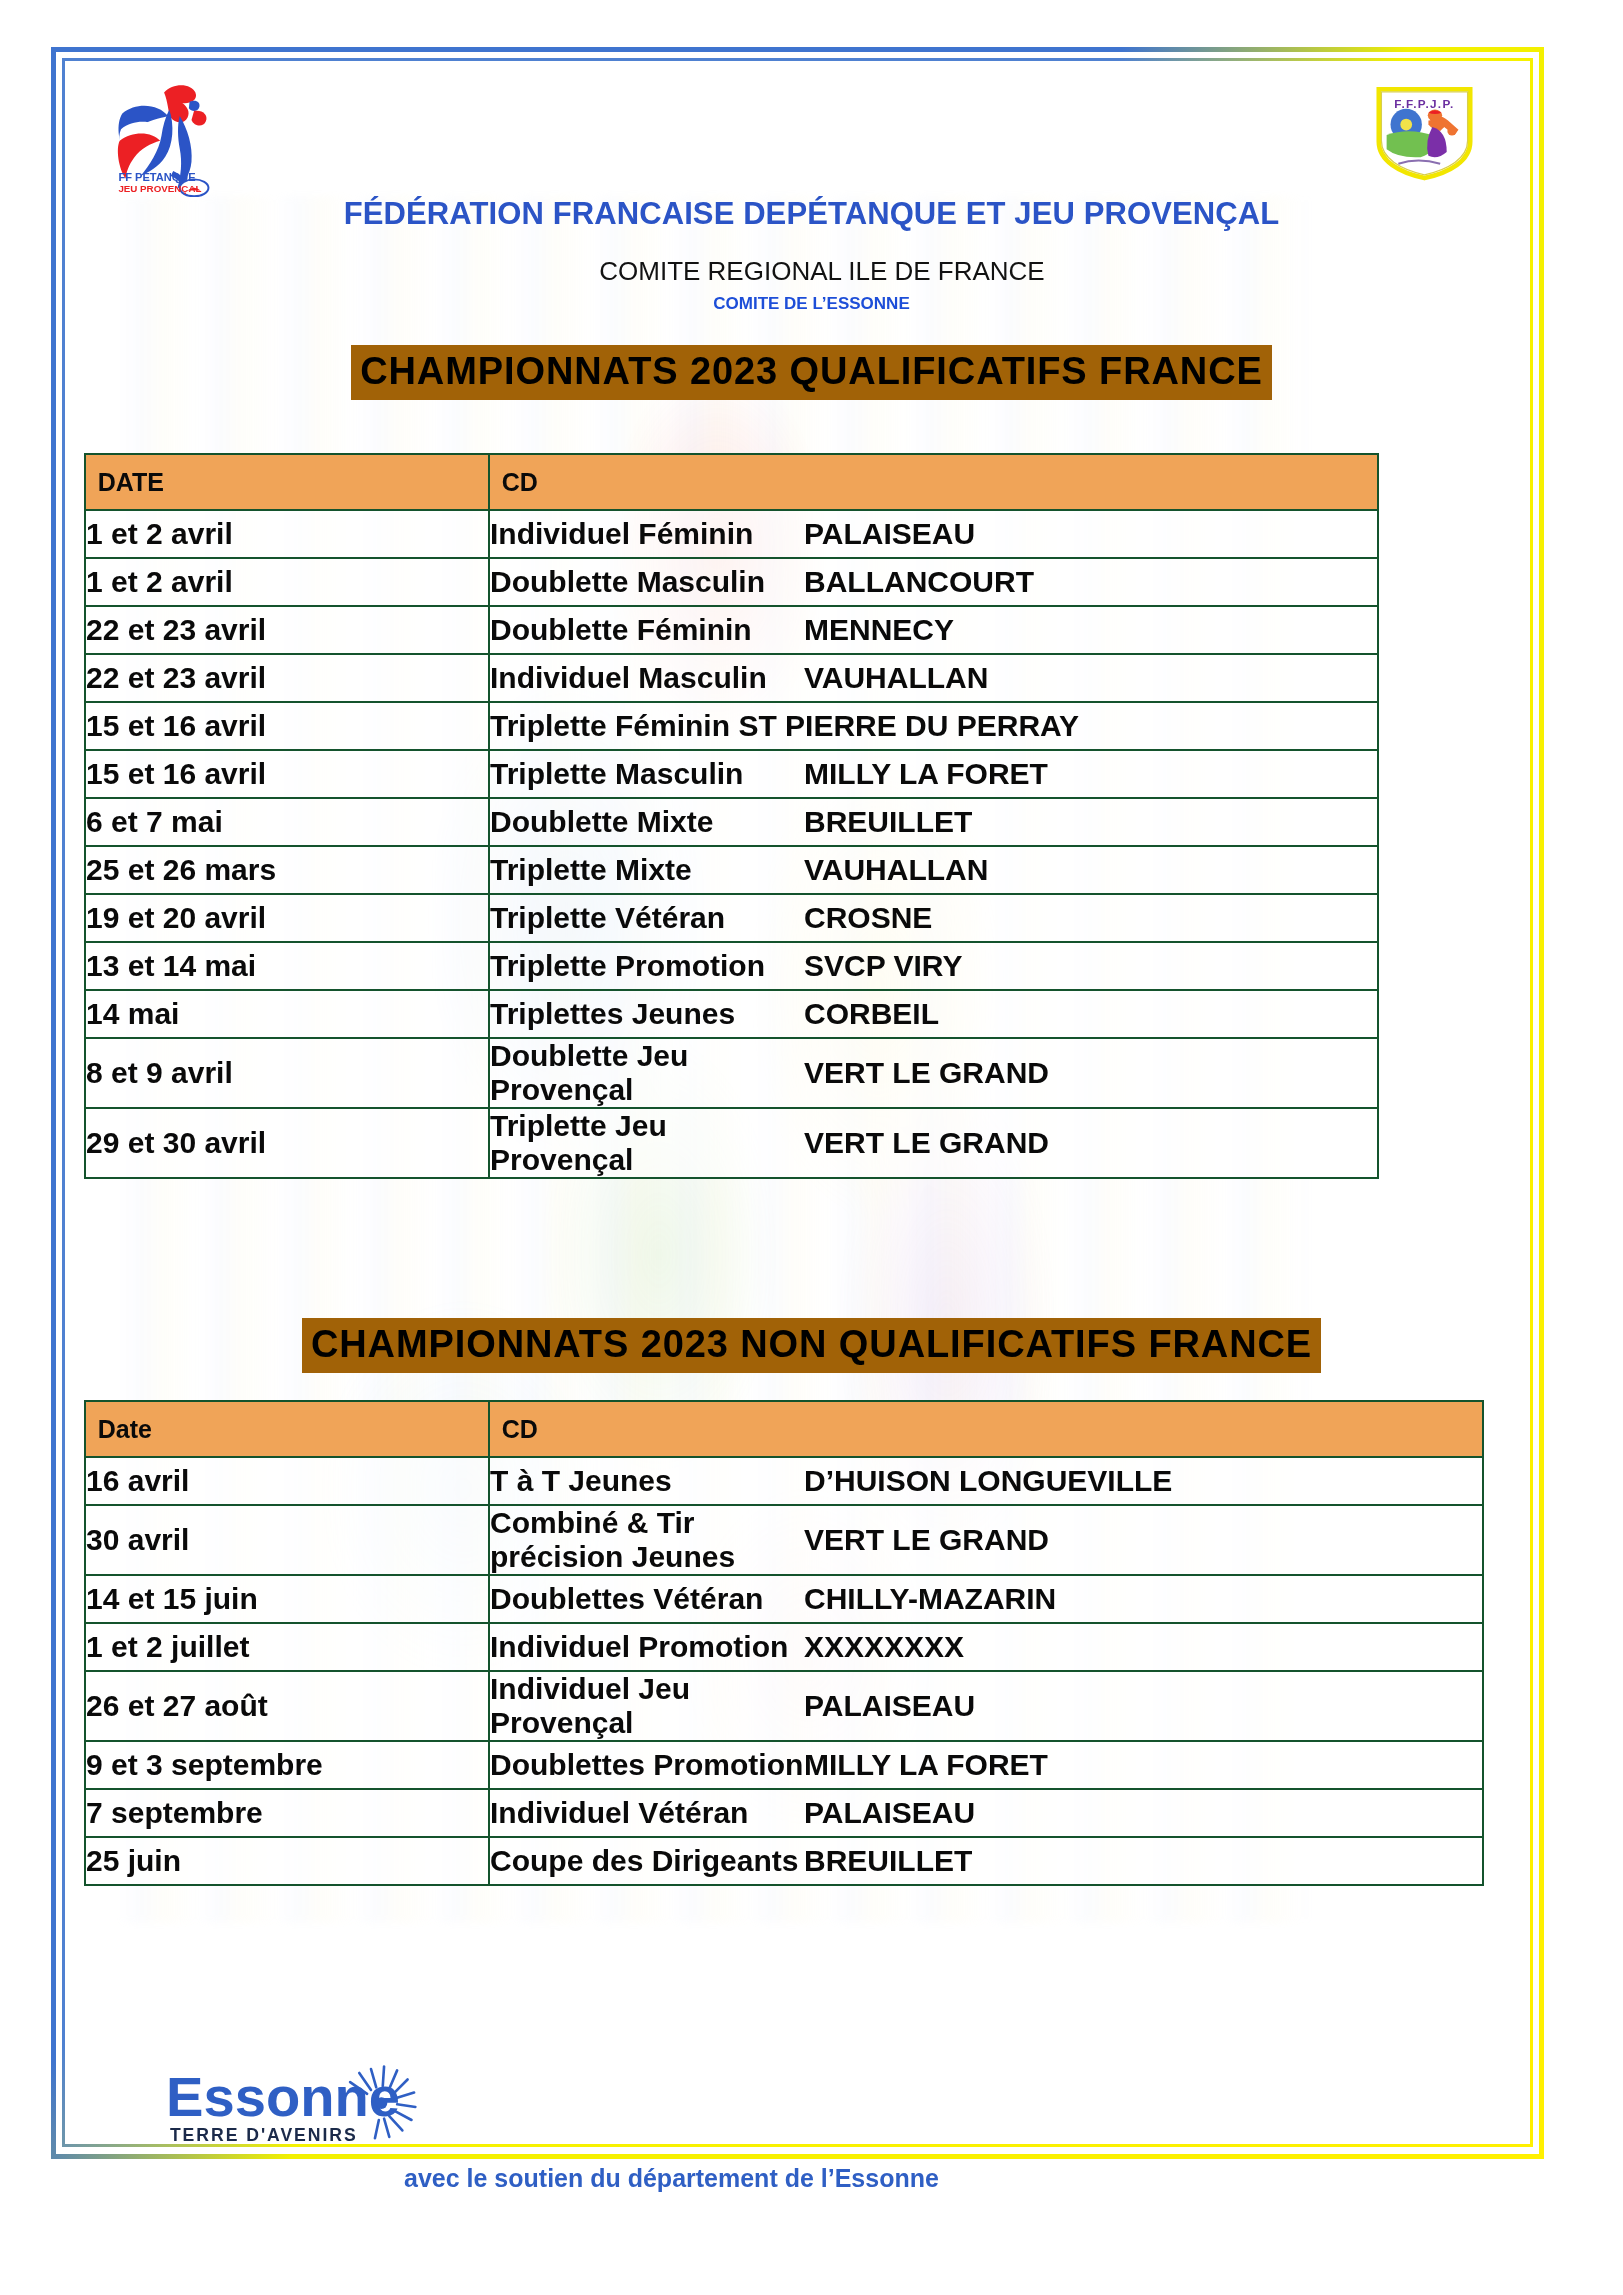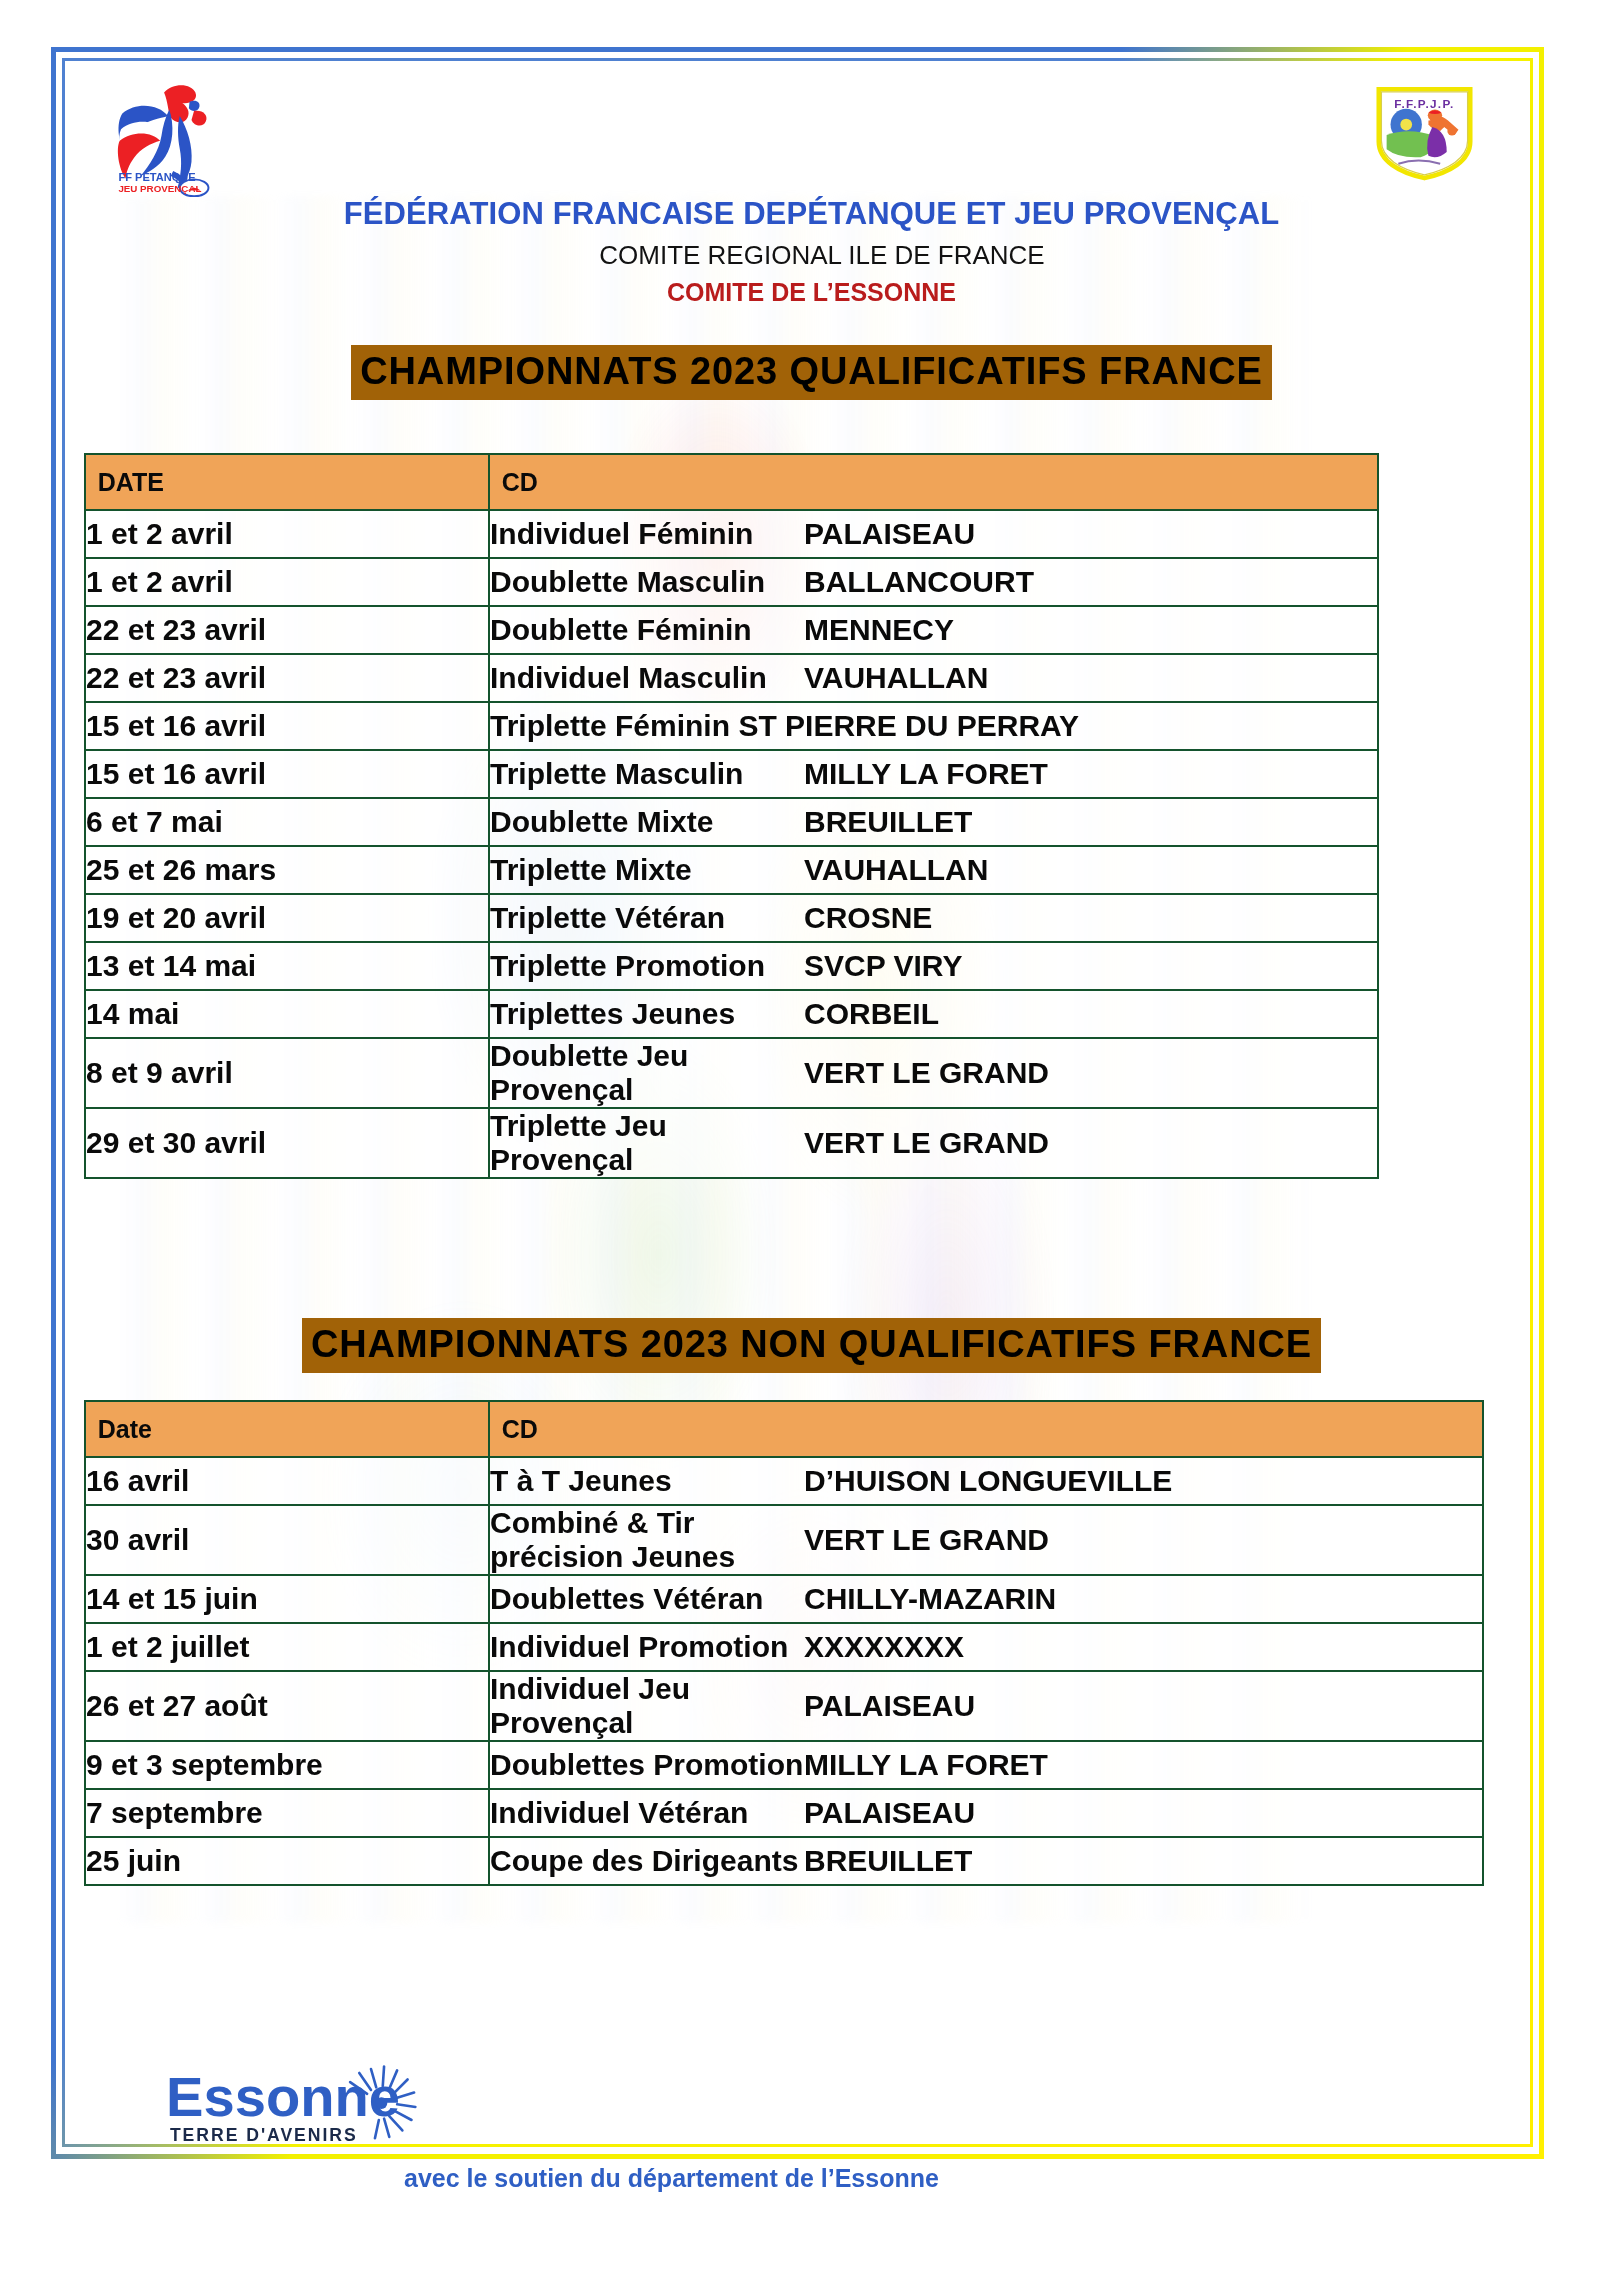--- a/index.html
+++ b/index.html
@@ -111,32 +111,32 @@
   }
   .fed-title {
     color: #2b54c6;
     font-weight: bold;
     font-size: 31px;
     letter-spacing: 0.1px;
     line-height: 1.06;
     white-space: nowrap;
   }
   .regional-title {
-    margin-top: 11px;
+    margin-top: 27px;
     color: #121212;
     font-size: 26px;
     line-height: 1.06;
     white-space: nowrap;
     padding-left: 21px;
   }
   .dept-title {
     margin-top: 9.2px;
-    color: #b91c1c;
+    color: #1d4ed8;
     font-weight: bold;
-    font-size: 25px;
+    font-size: 17px;
     line-height: 1.06;
     white-space: nowrap;
   }
 
   
   .banner-row { position: absolute; width: 1623px; text-align: center; }
   .banner {
     display: inline-block;
     background: #a16207;
     color: #000000;

